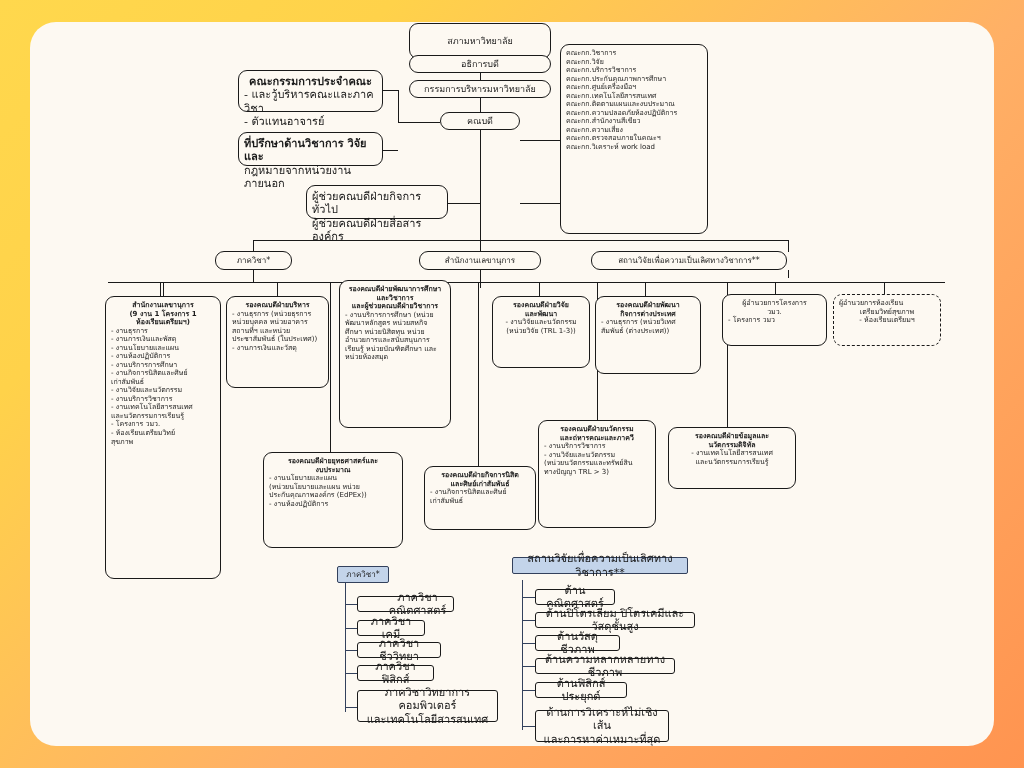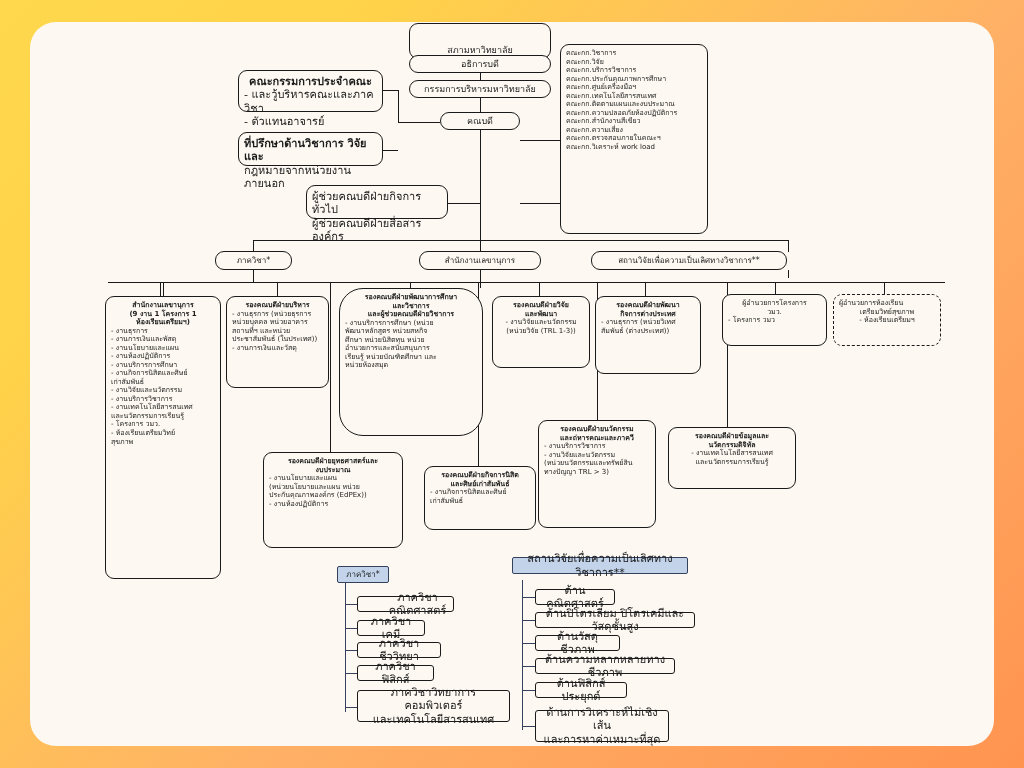--- a/index.html
+++ b/index.html
@@ -80,21 +80,21 @@
       <path d="M330,452 L330,452"></path>
 
       <path d="M478,282 L478,466"></path>
 
       <path d="M597,282 L597,420"></path>
 
       <path d="M727,282 L727,427"></path>
     </g>
   </svg>
 
-  <div class="node t9" style="left:409px;top:23px;width:142px;height:36px;justify-content:flex-end;">
+  <div class="node t9" style="left:409px;top:23px;width:142px;height:36px;">
     <span>สภามหาวิทยาลัย</span>
   </div>
 
   <div class="node t9" style="left:409px;top:55px;width:142px;height:18px;">
     <span>อธิการบดี</span>
   </div>
 
   <div class="node t9" style="left:409px;top:80px;width:142px;height:18px;">
     <span>กรรมการบริหารมหาวิทยาลัย</span>
   </div>
@@ -166,21 +166,21 @@
 
   <div class="node listbox t7" style="left:226px;top:296px;width:103px;height:92px;justify-content:flex-start;">
     <span class="title">รองคณบดีฝ่ายบริหาร</span>
     <span class="row">- งานธุรการ (หน่วยธุรการ</span>
     <span class="row">หน่วยบุคคล หน่วยอาคาร</span>
     <span class="row">สถานที่ฯ และหน่วย</span>
     <span class="row">ประชาสัมพันธ์ (ในประเทศ))</span>
     <span class="row">- งานการเงินและวัสดุ</span>
   </div>
 
-  <div class="node listbox t7" style="left:339px;top:288px;width:144px;height:148px;justify-content:flex-start;border-radius:24px;">
+  <div class="node listbox t7" style="left:339px;top:280px;width:112px;height:148px;justify-content:flex-start;">
     <span class="title">รองคณบดีฝ่ายพัฒนาการศึกษา</span>
     <span class="title">และวิชาการ</span>
     <span class="title">และผู้ช่วยคณบดีฝ่ายวิชาการ</span>
     <span class="row">- งานบริการการศึกษา (หน่วย</span>
     <span class="row">พัฒนาหลักสูตร หน่วยสหกิจ</span>
     <span class="row">ศึกษา หน่วยนิสิตทุน หน่วย</span>
     <span class="row">อำนวยการและสนับสนุนการ</span>
     <span class="row">เรียนรู้ หน่วยบัณฑิตศึกษา และ</span>
     <span class="row">หน่วยห้องสมุด</span>
   </div>
@@ -270,21 +270,21 @@
   </div>
   <div class="node sq t75" style="left:357px;top:620px;width:68px;height:16px;">
     <span>ภาควิชาเคมี</span>
   </div>
   <div class="node sq t75" style="left:357px;top:642px;width:84px;height:16px;">
     <span>ภาควิชาชีววิทยา</span>
   </div>
   <div class="node sq t75" style="left:357px;top:665px;width:77px;height:16px;">
     <span>ภาควิชาฟิสิกส์</span>
   </div>
-  <div class="node sq t75" style="left:357px;top:690px;width:153px;height:32px;white-space:pre-line;">
+  <div class="node sq t75" style="left:357px;top:690px;width:141px;height:32px;white-space:pre-line;">
     <span>ภาควิชาวิทยาการคอมพิวเตอร์
 และเทคโนโลยีสารสนเทศ</span>
   </div>
 
   <div class="node blue2 t75" style="left:512px;top:557px;width:176px;height:17px;">
     <span>สถานวิจัยเพื่อความเป็นเลิศทางวิชาการ**</span>
   </div>
 
   <div class="node sq t75" style="left:535px;top:589px;width:80px;height:16px;">
     <span>ด้านคณิตศาสตร์</span>

